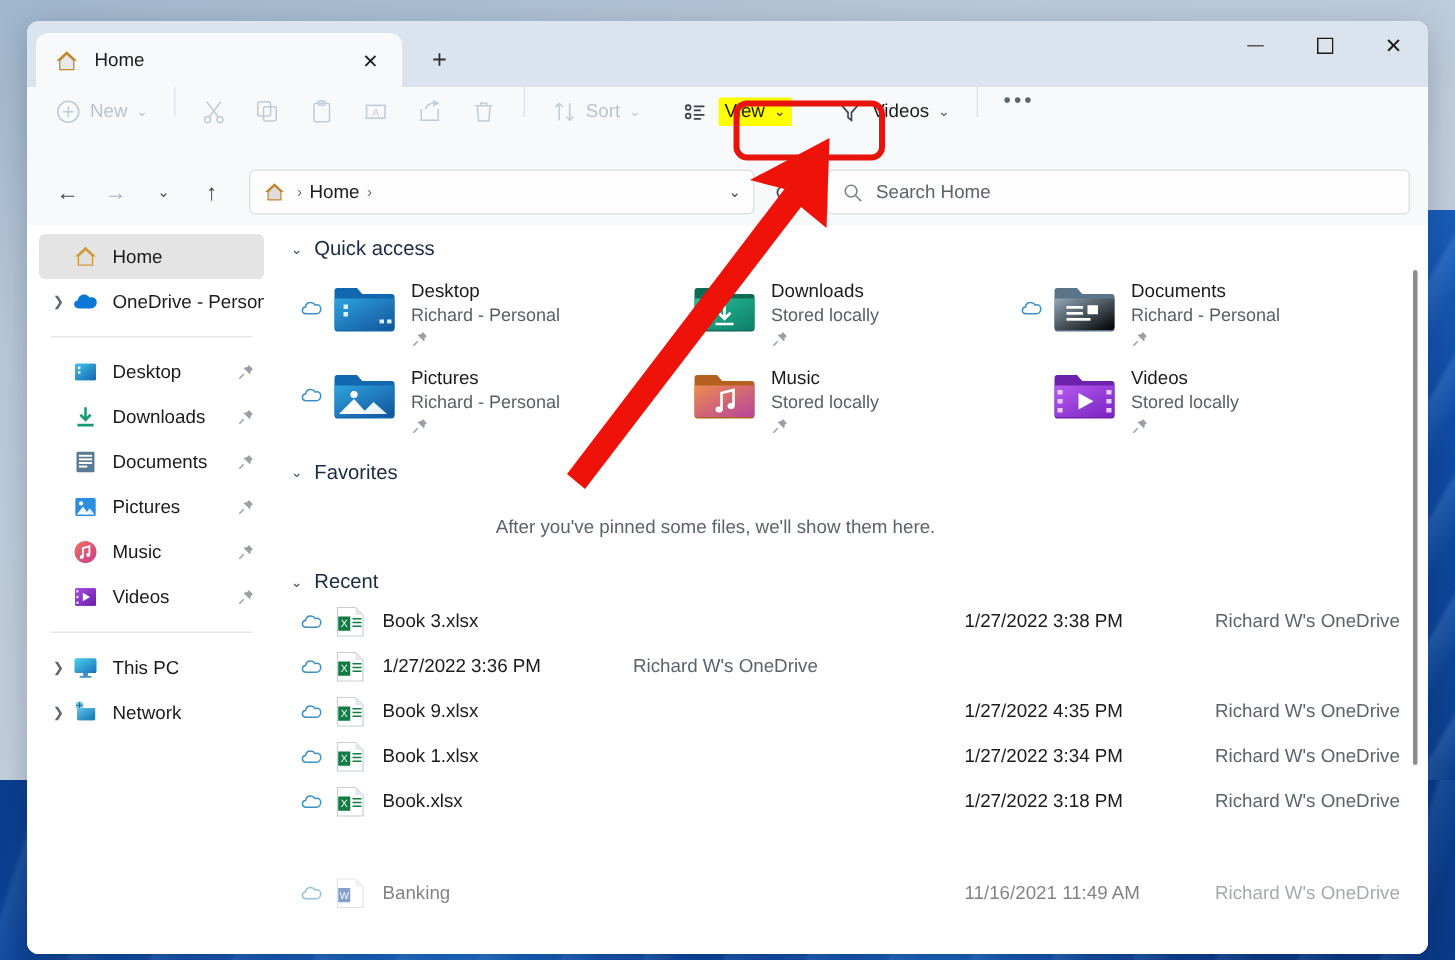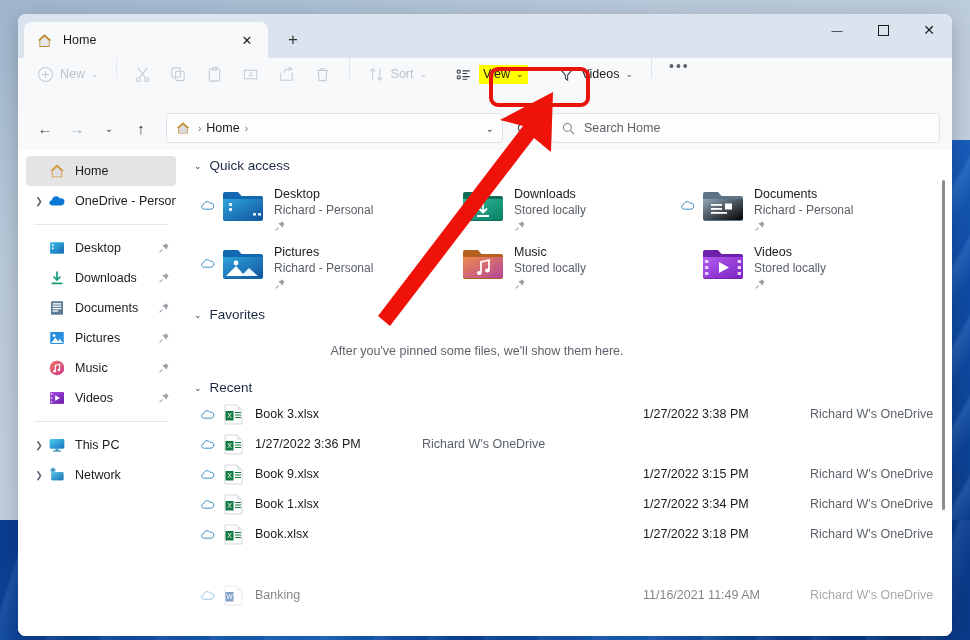--- a/index.html
+++ b/index.html
@@ -704,21 +704,21 @@
             <path d="M4.3 12.2 C2.7 12.2 1.6 11.2 1.6 9.9 C1.6 8.7 2.5 7.8 3.7 7.7 C3.9 6 5.3 4.7 7.1 4.7 C8.4 4.7 9.5 5.4 10.1 6.4 C10.4 6.3 10.8 6.2 11.2 6.2 C12.6 6.2 13.8 7.3 13.8 8.8 C13.8 10.6 12.7 12.2 10.8 12.2 Z" fill="none" stroke="#3b8fc4" stroke-width="1"></path>
           </svg>
           <svg class="frow-ico" viewBox="0 0 19 21">
             <path d="M1 1 h12 l5 5 v14 H1 Z" fill="#fff" stroke="#c8cdd2" stroke-width="0.8"></path>
             <path d="M13 1 l5 5 h-5 Z" fill="#e4e8ec"></path>
             <rect x="1.5" y="7" width="8" height="9.5" fill="#107c41"></rect>
             <text x="5.5" y="14" font-size="7" text-anchor="middle" fill="#fff" font-family="Liberation Sans, sans-serif">X</text>
             <path d="M11 8.5 h6 M11 11 h6 M11 13.5 h6" stroke="#107c41" stroke-width="1"></path>
           </svg>
           <span class="frow-name">Book 9.xlsx</span>
-          <span class="frow-date">1/27/2022 3:15 PM</span>
+          <span class="frow-date">1/27/2022 4:35 PM</span>
           <span class="frow-owner">Richard W's OneDrive</span>
         </div>
 
         <div class="frow">
           <svg class="frow-cloud" viewBox="0 0 16 16">
             <path d="M4.3 12.2 C2.7 12.2 1.6 11.2 1.6 9.9 C1.6 8.7 2.5 7.8 3.7 7.7 C3.9 6 5.3 4.7 7.1 4.7 C8.4 4.7 9.5 5.4 10.1 6.4 C10.4 6.3 10.8 6.2 11.2 6.2 C12.6 6.2 13.8 7.3 13.8 8.8 C13.8 10.6 12.7 12.2 10.8 12.2 Z" fill="none" stroke="#3b8fc4" stroke-width="1"></path>
           </svg>
           <svg class="frow-ico" viewBox="0 0 19 21">
             <path d="M1 1 h12 l5 5 v14 H1 Z" fill="#fff" stroke="#c8cdd2" stroke-width="0.8"></path>
             <path d="M13 1 l5 5 h-5 Z" fill="#e4e8ec"></path>

